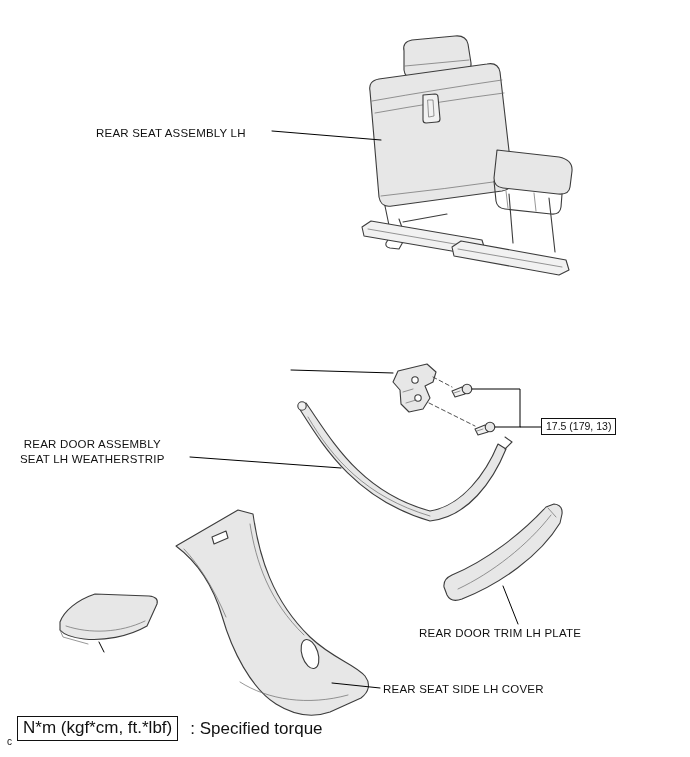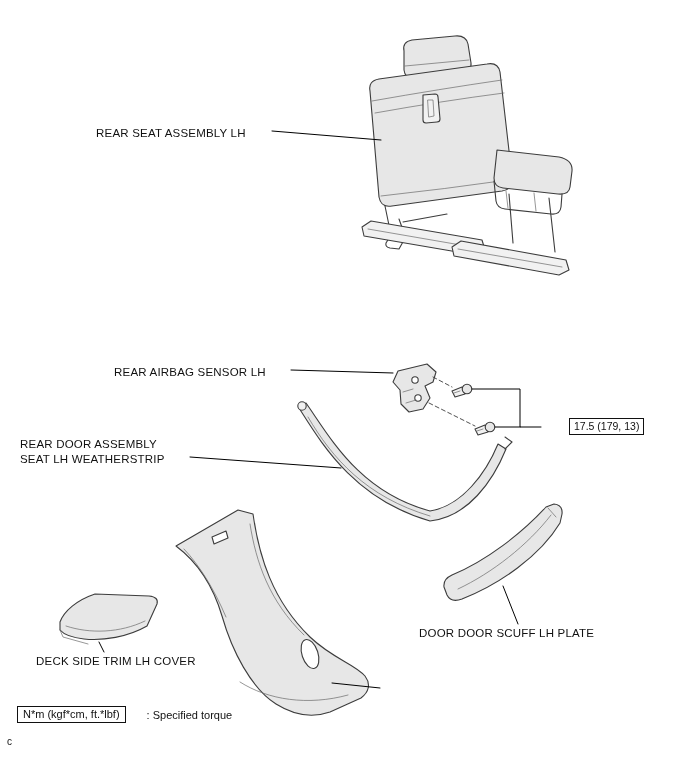--- a/index.html
+++ b/index.html
@@ -4,20 +4,21 @@
 <style>
   * { margin: 0; padding: 0; box-sizing: border-box; }
   html, body { background: #ffffff; }
   body { font-family: "Liberation Sans", sans-serif; }
   .canvas {
     position: relative;
     width: 690px;
     height: 757px;
     background: #ffffff;
     overflow: hidden;
+    text-align: center;
   }
   .diagram-svg { position: absolute; left: 0; top: 0; }
   .diagram-svg path, .diagram-svg line, .diagram-svg circle, .diagram-svg ellipse {
     fill: none; stroke: #3c3c3c; stroke-width: 1.1;
     stroke-linejoin: round; stroke-linecap: round;
   }
   .diagram-svg .fa { fill: #e7e7e7; }
   .diagram-svg .fb { fill: #f1f1f1; }
   .diagram-svg .fw { fill: #ffffff; }
   .diagram-svg .thin { stroke-width: 0.7; stroke: #6a6a6a; }
@@ -36,26 +37,27 @@
     font-size: 10.5px;
     line-height: 13px;
     color: #111111;
     border: 1px solid #111111;
     background: #ffffff;
     padding: 1px 4px;
     white-space: nowrap;
   }
   .legend {
     position: absolute;
-    font-size: 11px;
+    font-size: 17px;
     color: #111111;
     display: flex;
     align-items: center;
-    gap: 21px;
+    gap: 12px;
     white-space: nowrap;
+    margin-top: 10px;
   }
   .legend-symbol {
     border: 1px solid #111111;
     padding: 1px 5px 2px 5px;
     background: #ffffff;
   }
   .footnote {
     position: absolute;
     font-size: 10px;
     color: #111111;
@@ -155,33 +157,32 @@
       <line class="lead" x1="291" y1="370" x2="393" y2="373"></line>
       <line class="lead" x1="190" y1="457" x2="341" y2="468"></line>
       <line class="lead" x1="380" y1="688" x2="332" y2="683"></line>
       <line class="lead" x1="518" y1="624" x2="503" y2="586"></line>
       <line class="lead" x1="104" y1="652" x2="99" y2="642"></line>
     </g>
   </svg>
 
   <div class="part-label" style="left:96px; top:126px;">REAR SEAT ASSEMBLY LH</div>
 
-  <div class="part-label" style="left:114px; top:365px;">REAR AIRBAG SENSOR LH</div>
 
   <div class="part-label" style="left:20px; top:437px;">
     <div>REAR DOOR ASSEMBLY</div>
     <div>SEAT LH WEATHERSTRIP</div>
   </div>
 
-  <div class="part-label" style="left:36px; top:654px;">DECK SIDE TRIM LH COVER</div>
 
-  <div class="part-label" style="left:419px; top:626px;">DOOR DOOR SCUFF LH PLATE</div>
+  <div class="part-label" style="left:419px; top:626px;">REAR DOOR TRIM LH PLATE</div>
 
+  <div class="part-label" style="left:383px; top:682px;">REAR SEAT SIDE LH COVER</div>
 
-  <div class="torque-box" style="left:541px; top:418px;margin-left:28px;">17.5 (179, 13)</div>
+  <div class="torque-box" style="left:541px; top:418px;">17.5 (179, 13)</div>
 
   <div class="legend" style="left:17px; top:706px;">
     <span class="legend-symbol">N*m (kgf*cm, ft.*lbf)</span>
     <span>: Specified torque</span>
   </div>
 
   <div class="footnote" style="left:7px; top:736px;">c</div>
 
 </div>
 

